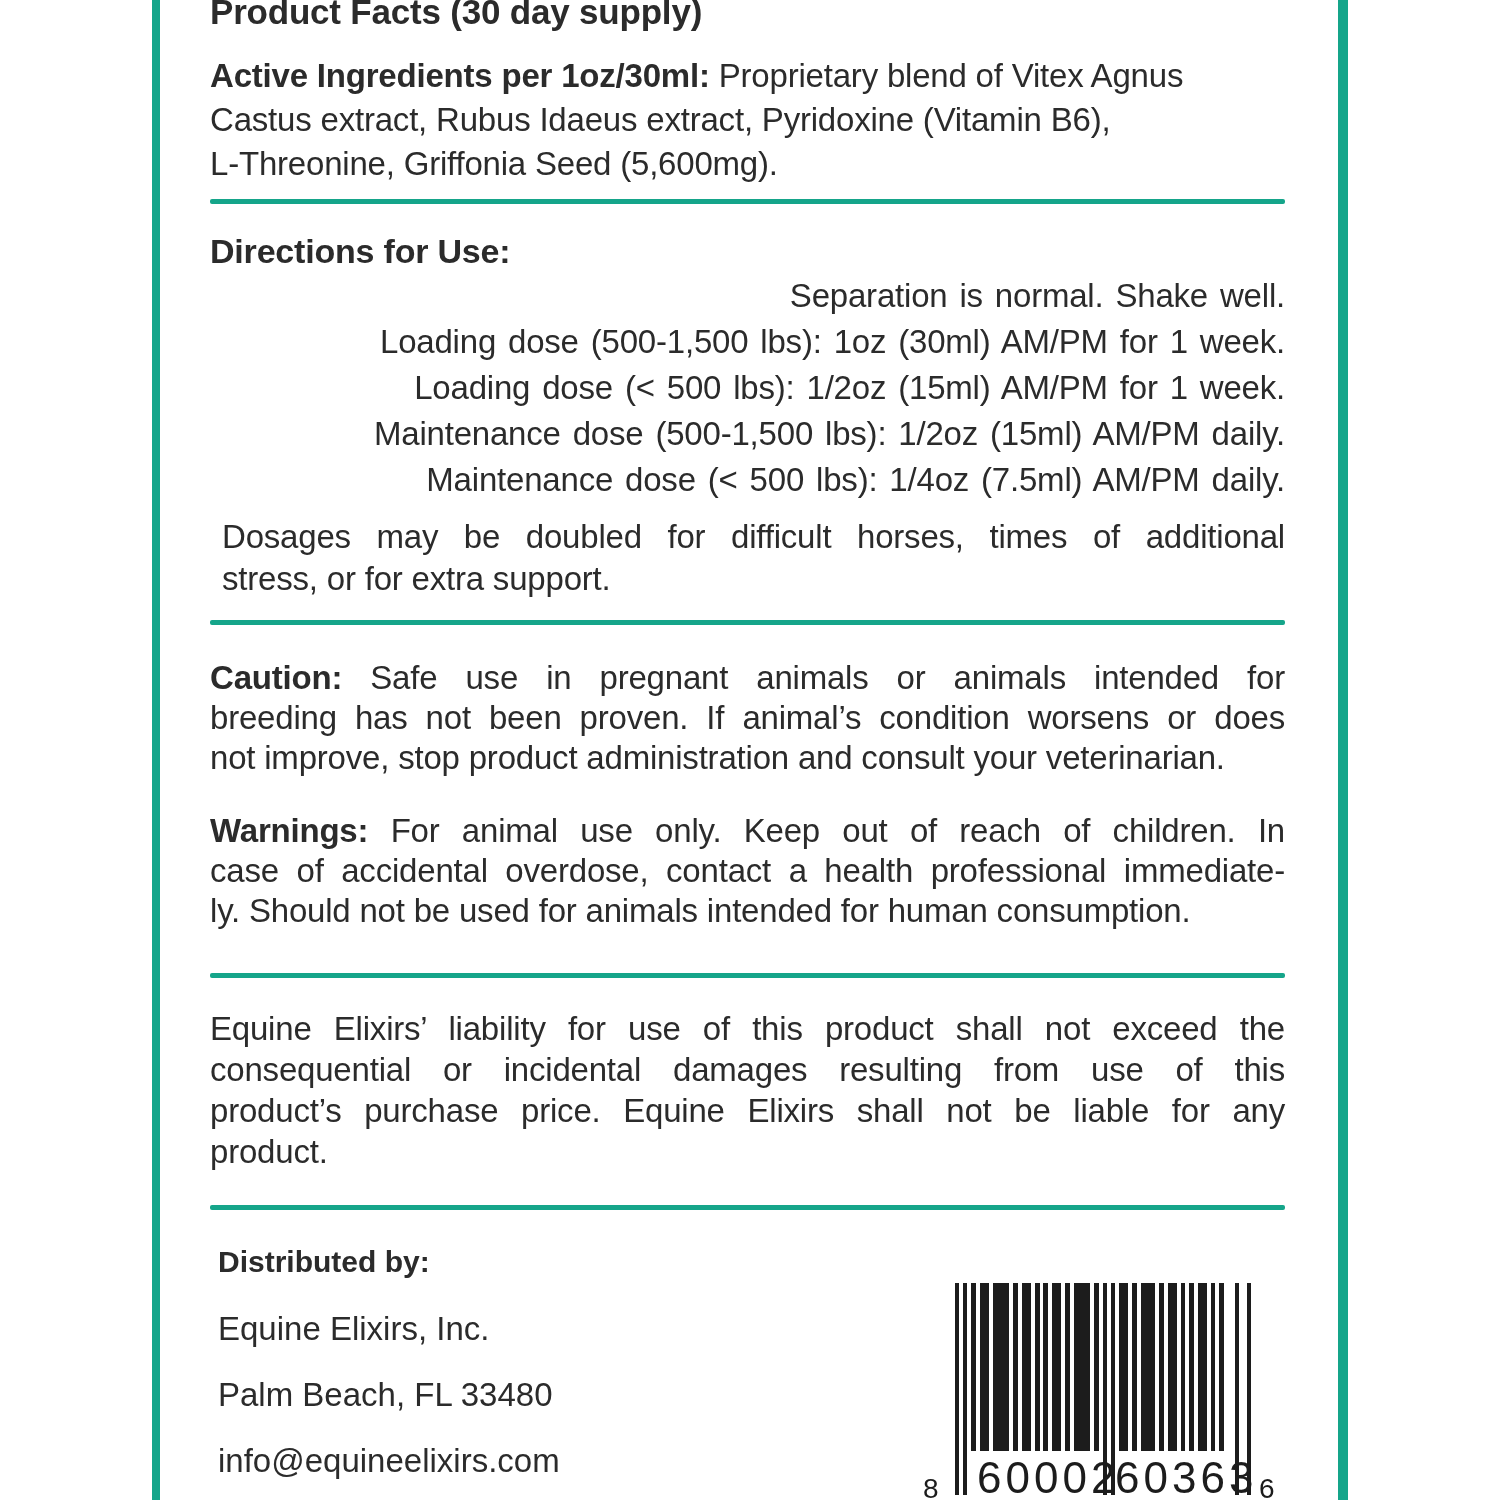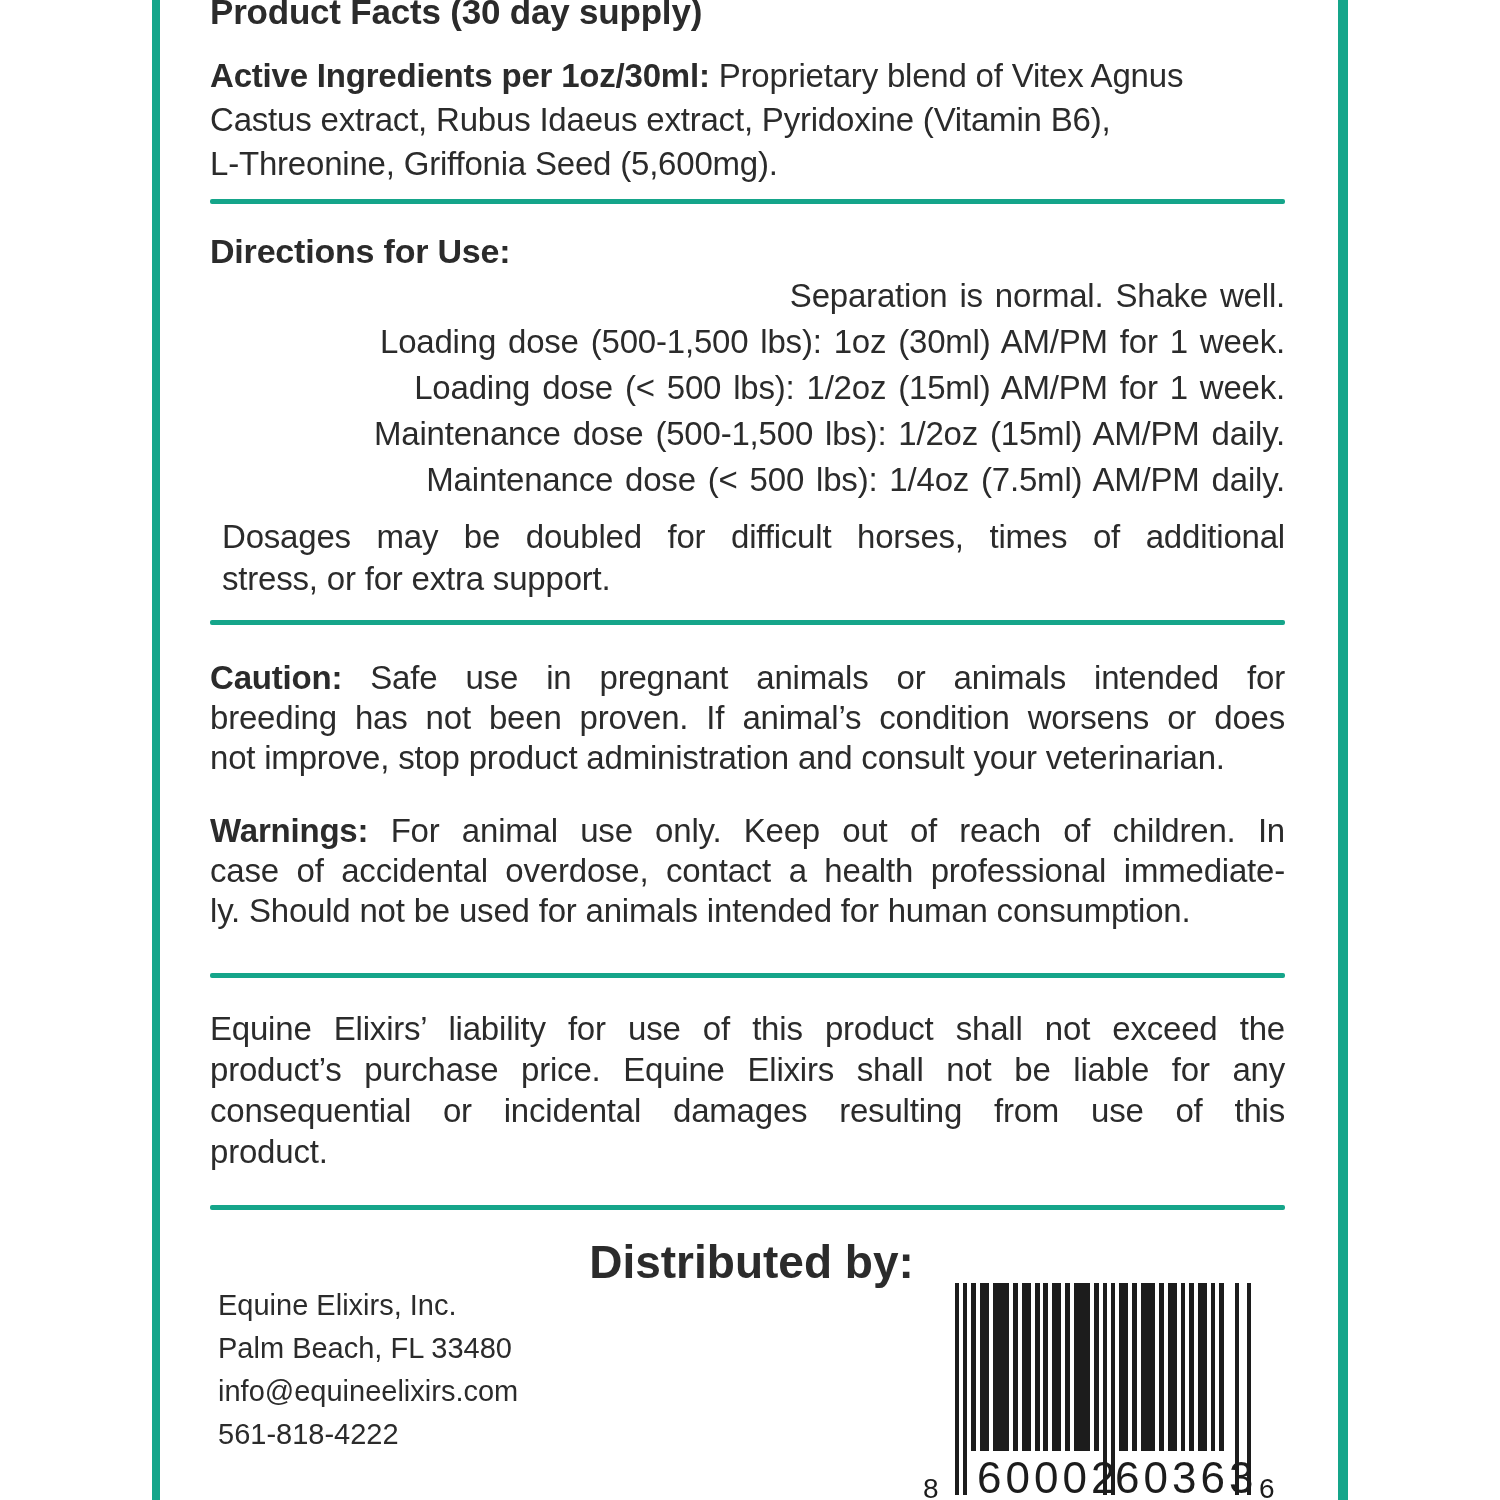--- a/index.html
+++ b/index.html
@@ -29,22 +29,22 @@
   .directions-heading{margin-top:25px;}
   .dosage-note{margin-top:13px;margin-left:12px;}
   .dosage-note .jl{line-height:42px;}
   .divider.d2{margin-top:20px;}
   .caution-block{margin-top:33px;}
   .warnings-block{margin-top:33px;}
   .divider.d3{margin-top:42px;}
   .liability-block{margin-top:30px;}
   .liability-block .jl{line-height:41px;}
   .divider.d4{margin-top:33px;width:100%;}
-  .dist-heading{margin-top:30px;font-size:46px;font-weight:bold;line-height:44px;padding-left:8px;text-align:center;}
-  .addr-line{font-size:29px;line-height:43px;padding-left:8px;white-space:nowrap;}
+  .dist-heading{margin-top:30px;font-size:30px;font-weight:bold;line-height:44px;padding-left:8px;}
+  .addr-line{font-size:33px;line-height:43px;padding-left:8px;white-space:nowrap;margin-top:23px;}
   
   .barcode{position:absolute;left:955px;top:1283px;width:300px;height:217px;}
   .bc-digits{position:absolute;top:168px;left:0;width:100%;height:49px;font-family:"Liberation Sans",sans-serif;color:#1c1c1c;}
   .bc-g{position:absolute;font-size:44px;font-weight:400;letter-spacing:4px;top:2px;}
   .bc-g.g1{left:22px;}
   .bc-g.g2{left:160px;}
   .bc-s{position:absolute;font-size:28px;top:22px;}
   .bc-s.s1{left:-32px;}
   .bc-s.s2{left:304px;}
 </style>
@@ -92,22 +92,22 @@
   <div class="para warnings-block">
     <div class="jl"><b class="lead">Warnings:</b> <span>For animal use only.  Keep out of reach of children.  In</span></div>
     <div class="jl">case of accidental overdose, contact a health professional immediate-</div>
     <div class="jl last">ly. Should not be used for animals intended for human consumption.</div>
   </div>
 
   <div class="divider d3"></div>
 
   <div class="para liability-block">
     <div class="jl">Equine Elixirs’ liability for use of this product shall not exceed the</div>
+    <div class="jl">consequential or incidental damages resulting from use of this</div>
     <div class="jl">product’s purchase price.  Equine Elixirs shall not be liable for any</div>
-    <div class="jl">consequential or incidental damages resulting from use of this</div>
     <div class="jl last">product.</div>
   </div>
 
   <div class="divider d4"></div>
 
   <div class="dist-heading">Distributed by:</div>
   <div>
       <div class="addr-line">Equine Elixirs, Inc.</div>
       <div class="addr-line">Palm Beach, FL 33480</div>
       <div class="addr-line">info@equineelixirs.com</div>

